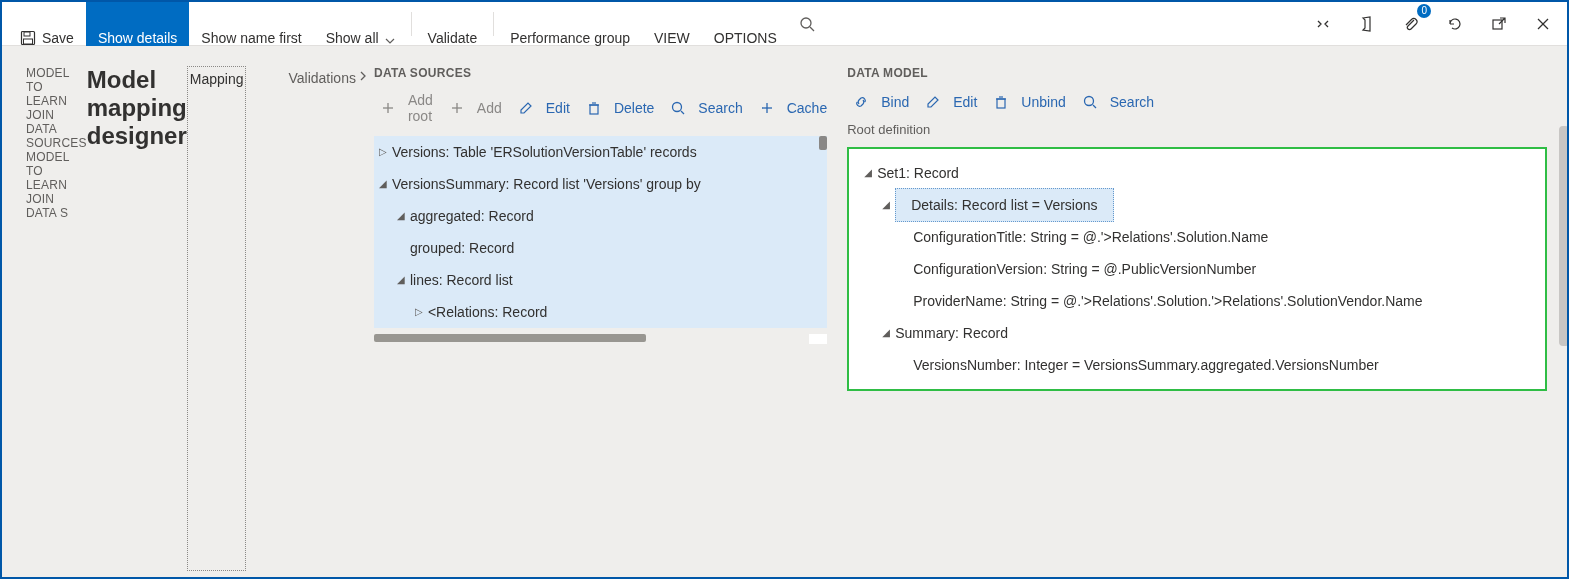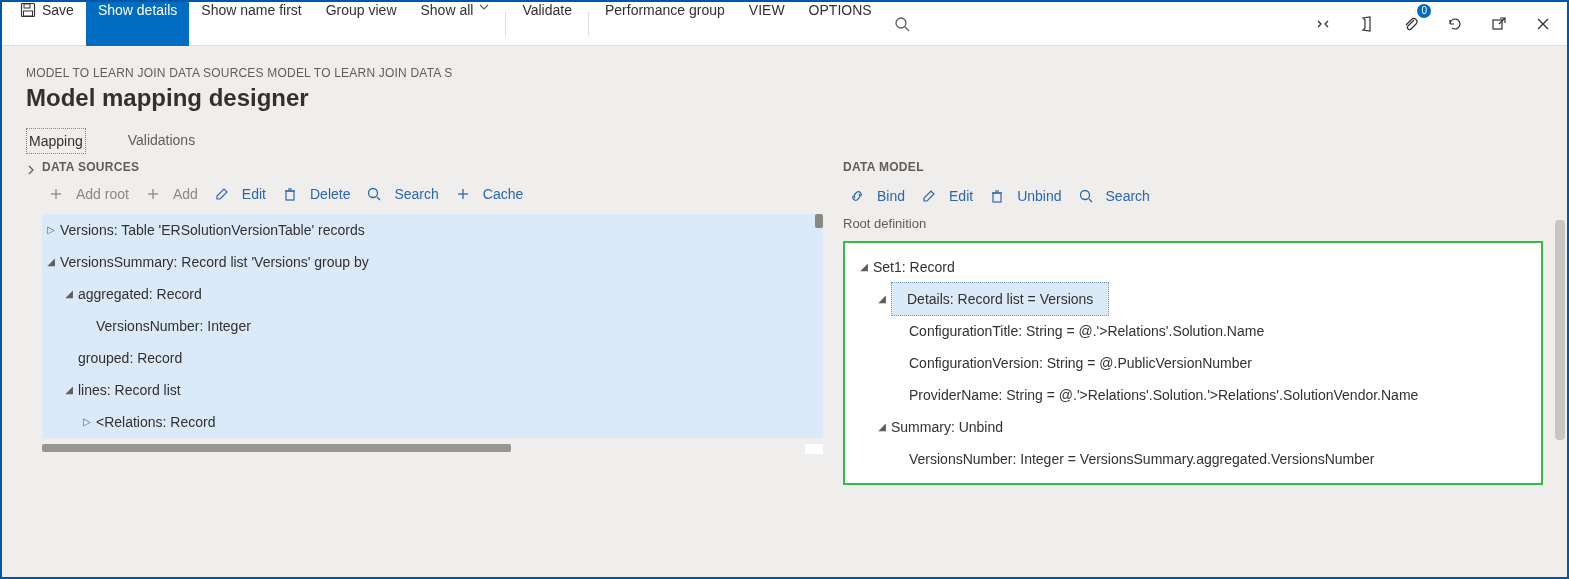--- a/index.html
+++ b/index.html
@@ -1,28 +1,28 @@
 <!DOCTYPE html>
 <html><head>
 <meta charset="utf-8">
 <style>
   * { box-sizing: border-box; margin: 0; padding: 0; }
   html, body { width: 1569px; height: 579px; font-family: "Segoe UI", Arial, sans-serif; font-size: 14px; color: #323130; background: #fff; }
   body { border: 2px solid #0057a8; }
   
   .toolbar { display: flex; align-items: center; height: 44px; border-bottom: 1px solid #e1dfdd; padding: 0 6px; }
-  .tb-btn { display: flex; align-items: flex-start; padding: 0 12px; height: 44px; cursor: pointer; gap: 6px; }
+  .tb-btn { display: flex; align-items: flex-end; padding: 0 12px; height: 44px; cursor: pointer; gap: 6px; }
   .tb-btn.active { background: #006cc2; color: #fff; }
   .tb-sep { width: 1px; height: 24px; background: #e1dfdd; margin: 0 4px; }
   .tb-right { margin-left: auto; display: flex; align-items: center; gap: 8px; }
   .tb-icon-btn { width: 36px; height: 36px; display: flex; align-items: center; justify-content: center; cursor: pointer; }
   .badge-wrap { position: relative; }
   .badge { position: absolute; top: -2px; right: -2px; background: #006cc2; color: #fff; font-size: 10px; border-radius: 8px; padding: 0 4px; line-height: 14px; }
   
-  .content { background: #efeeec; height: calc(100% - 44px); padding: 20px 24px 0 24px; display: flex; flex-direction: column; }
+  .content { background: #efeeec; height: calc(100% - 44px); padding: 20px 24px 0 24px; display: flex; flex-direction: row; }
   .breadcrumb { font-size: 12px; color: #605e5c; letter-spacing: 0.2px; margin-bottom: 4px; }
   .page-title { font-size: 24px; font-weight: 600; margin-bottom: 16px; }
   
   .tabs { display: flex; gap: 40px; margin-bottom: 6px; }
   .tab { padding: 4px 2px; cursor: pointer; color: #605e5c; }
   .tab.active { color: #323130; border: 1px dotted #8a8886; outline: none; }
   
   .panels { display: flex; gap: 20px; flex: 1; min-height: 0; justify-content: center; }
   .panel-left { flex: 1; display: flex; align-items: flex-start; }
   .panel-right { flex: 0 0 700px; position: relative; }
@@ -73,23 +73,20 @@
         <rect x="4" y="2" width="6" height="4" fill="none" stroke="#323130" stroke-width="1"></rect>
         <rect x="3.5" y="9" width="9" height="5" fill="none" stroke="#323130" stroke-width="1"></rect>
       </svg>
     <span>Save</span>
   </div>
   <div class="tb-btn active">
     <span>Show details</span>
   </div>
   <div class="tb-btn">
     <span>Show name first</span>
-  </div>
-  <div class="tb-btn">
-    <span>Group view</span>
   </div>
   <div class="tb-btn">
     <span>Show all</span>
     <svg width="10" height="10" viewBox="0 0 10 10">
         <path d="M1 3 L5 7 L9 3" fill="none" stroke="#605e5c" stroke-width="1.2"></path>
       </svg>
   </div>
   <div class="tb-sep"></div>
   <div class="tb-btn">
     <span>Validate</span>
@@ -220,24 +217,20 @@
                 <span class="label">Versions: Table 'ERSolutionVersionTable' records</span>
               </div>
               <div class="tree-row indent-1">
                 <span class="caret">◢</span>
                 <span class="label">VersionsSummary: Record list 'Versions' group by</span>
               </div>
               <div class="tree-row indent-2">
                 <span class="caret">◢</span>
                 <span class="label">aggregated: Record</span>
               </div>
-              <div class="tree-row indent-3">
-                <span class="caret empty">▷</span>
-                <span class="label">VersionsNumber: Integer</span>
-              </div>
               <div class="tree-row indent-2">
                 <span class="caret empty">▷</span>
                 <span class="label">grouped: Record</span>
               </div>
               <div class="tree-row indent-2">
                 <span class="caret">◢</span>
                 <span class="label">lines: Record list</span>
               </div>
               <div class="tree-row indent-3">
                 <span class="caret">▷</span>
@@ -303,21 +296,21 @@
           <div class="tree-row indent-3">
             <span class="caret empty">▷</span>
             <span class="label">ConfigurationVersion: String = @.PublicVersionNumber</span>
           </div>
           <div class="tree-row indent-3">
             <span class="caret empty">▷</span>
             <span class="label">ProviderName: String = @.'&gt;Relations'.Solution.'&gt;Relations'.SolutionVendor.Name</span>
           </div>
           <div class="tree-row indent-2">
             <span class="caret">◢</span>
-            <span class="label">Summary: Unbind</span>
+            <span class="label">Summary: Record</span>
           </div>
           <div class="tree-row indent-3">
             <span class="caret empty">▷</span>
             <span class="label">VersionsNumber: Integer = VersionsSummary.aggregated.VersionsNumber</span>
           </div>
         </div>
       </div>
       <div class="page-vscroll"></div>
     </div>
   </div>

